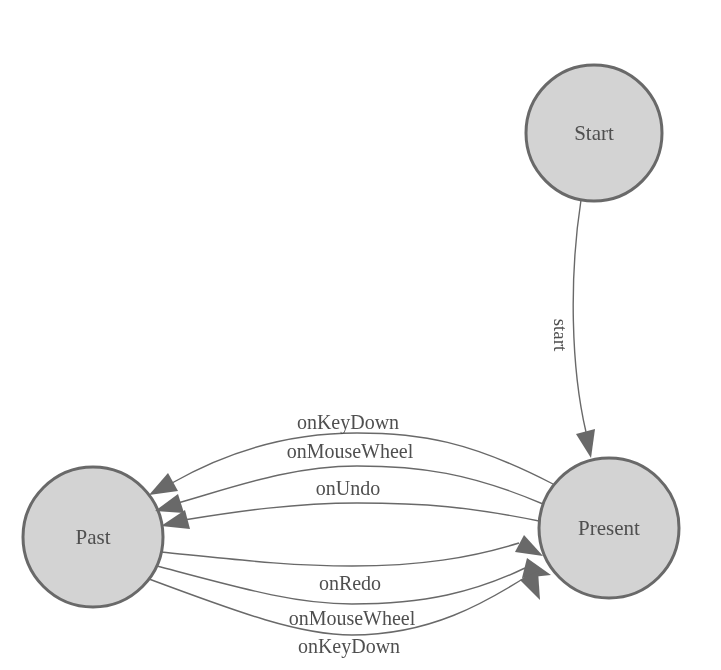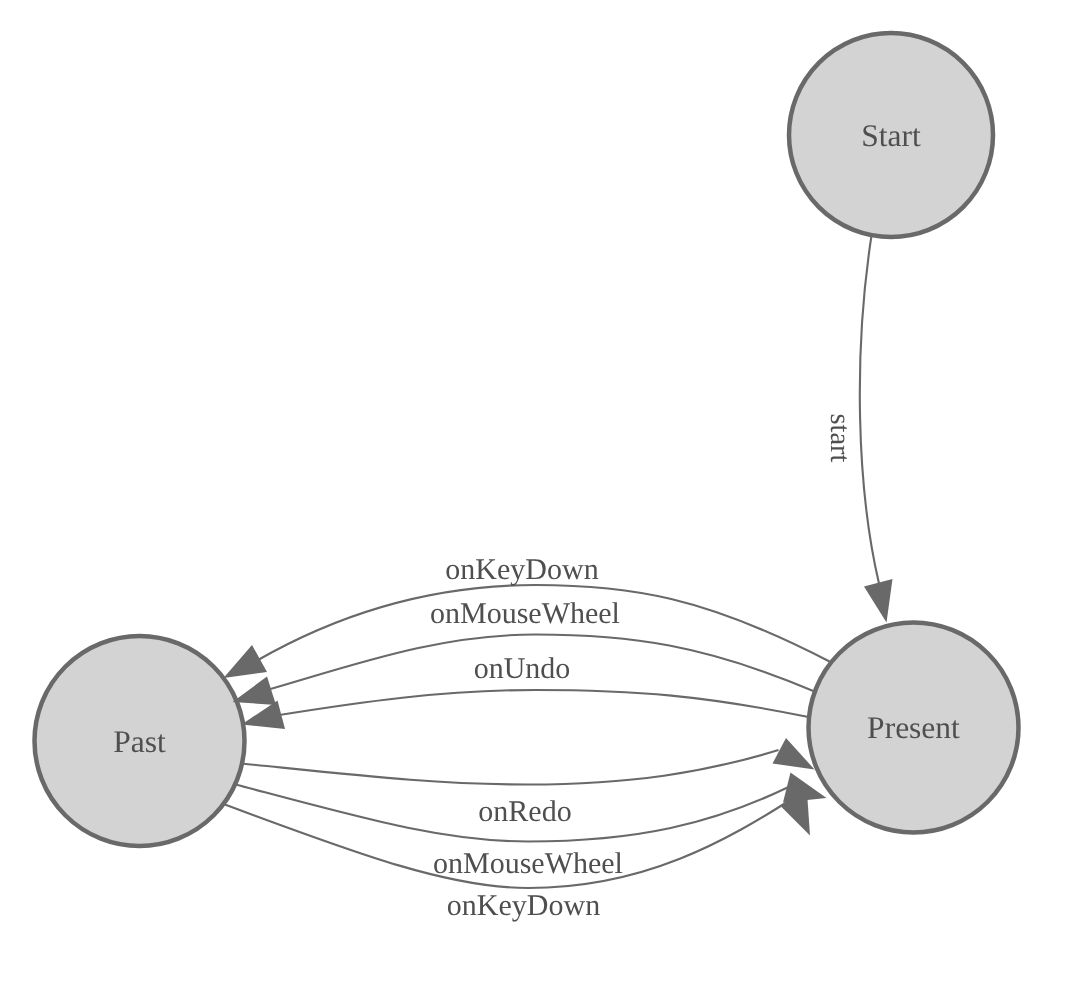--- a/index.html
+++ b/index.html
@@ -7,20 +7,21 @@
     padding: 0;
     background: var(--background, #ffffff);
     width: 721px;
     height: 670px;
     overflow: hidden;
   }
   .canvas {
     width: 721px;
     height: 602px;
     position: relative;
+    margin-top: 43px;
   }
   svg { display: block; }
   .node-circle {
     fill: var(--node-fill, #d3d3d3);
     stroke: var(--node-stroke, #696969);
     stroke-width: 3;
   }
   .edge-path {
     fill: none;
     stroke: var(--edge-color, #696969);

